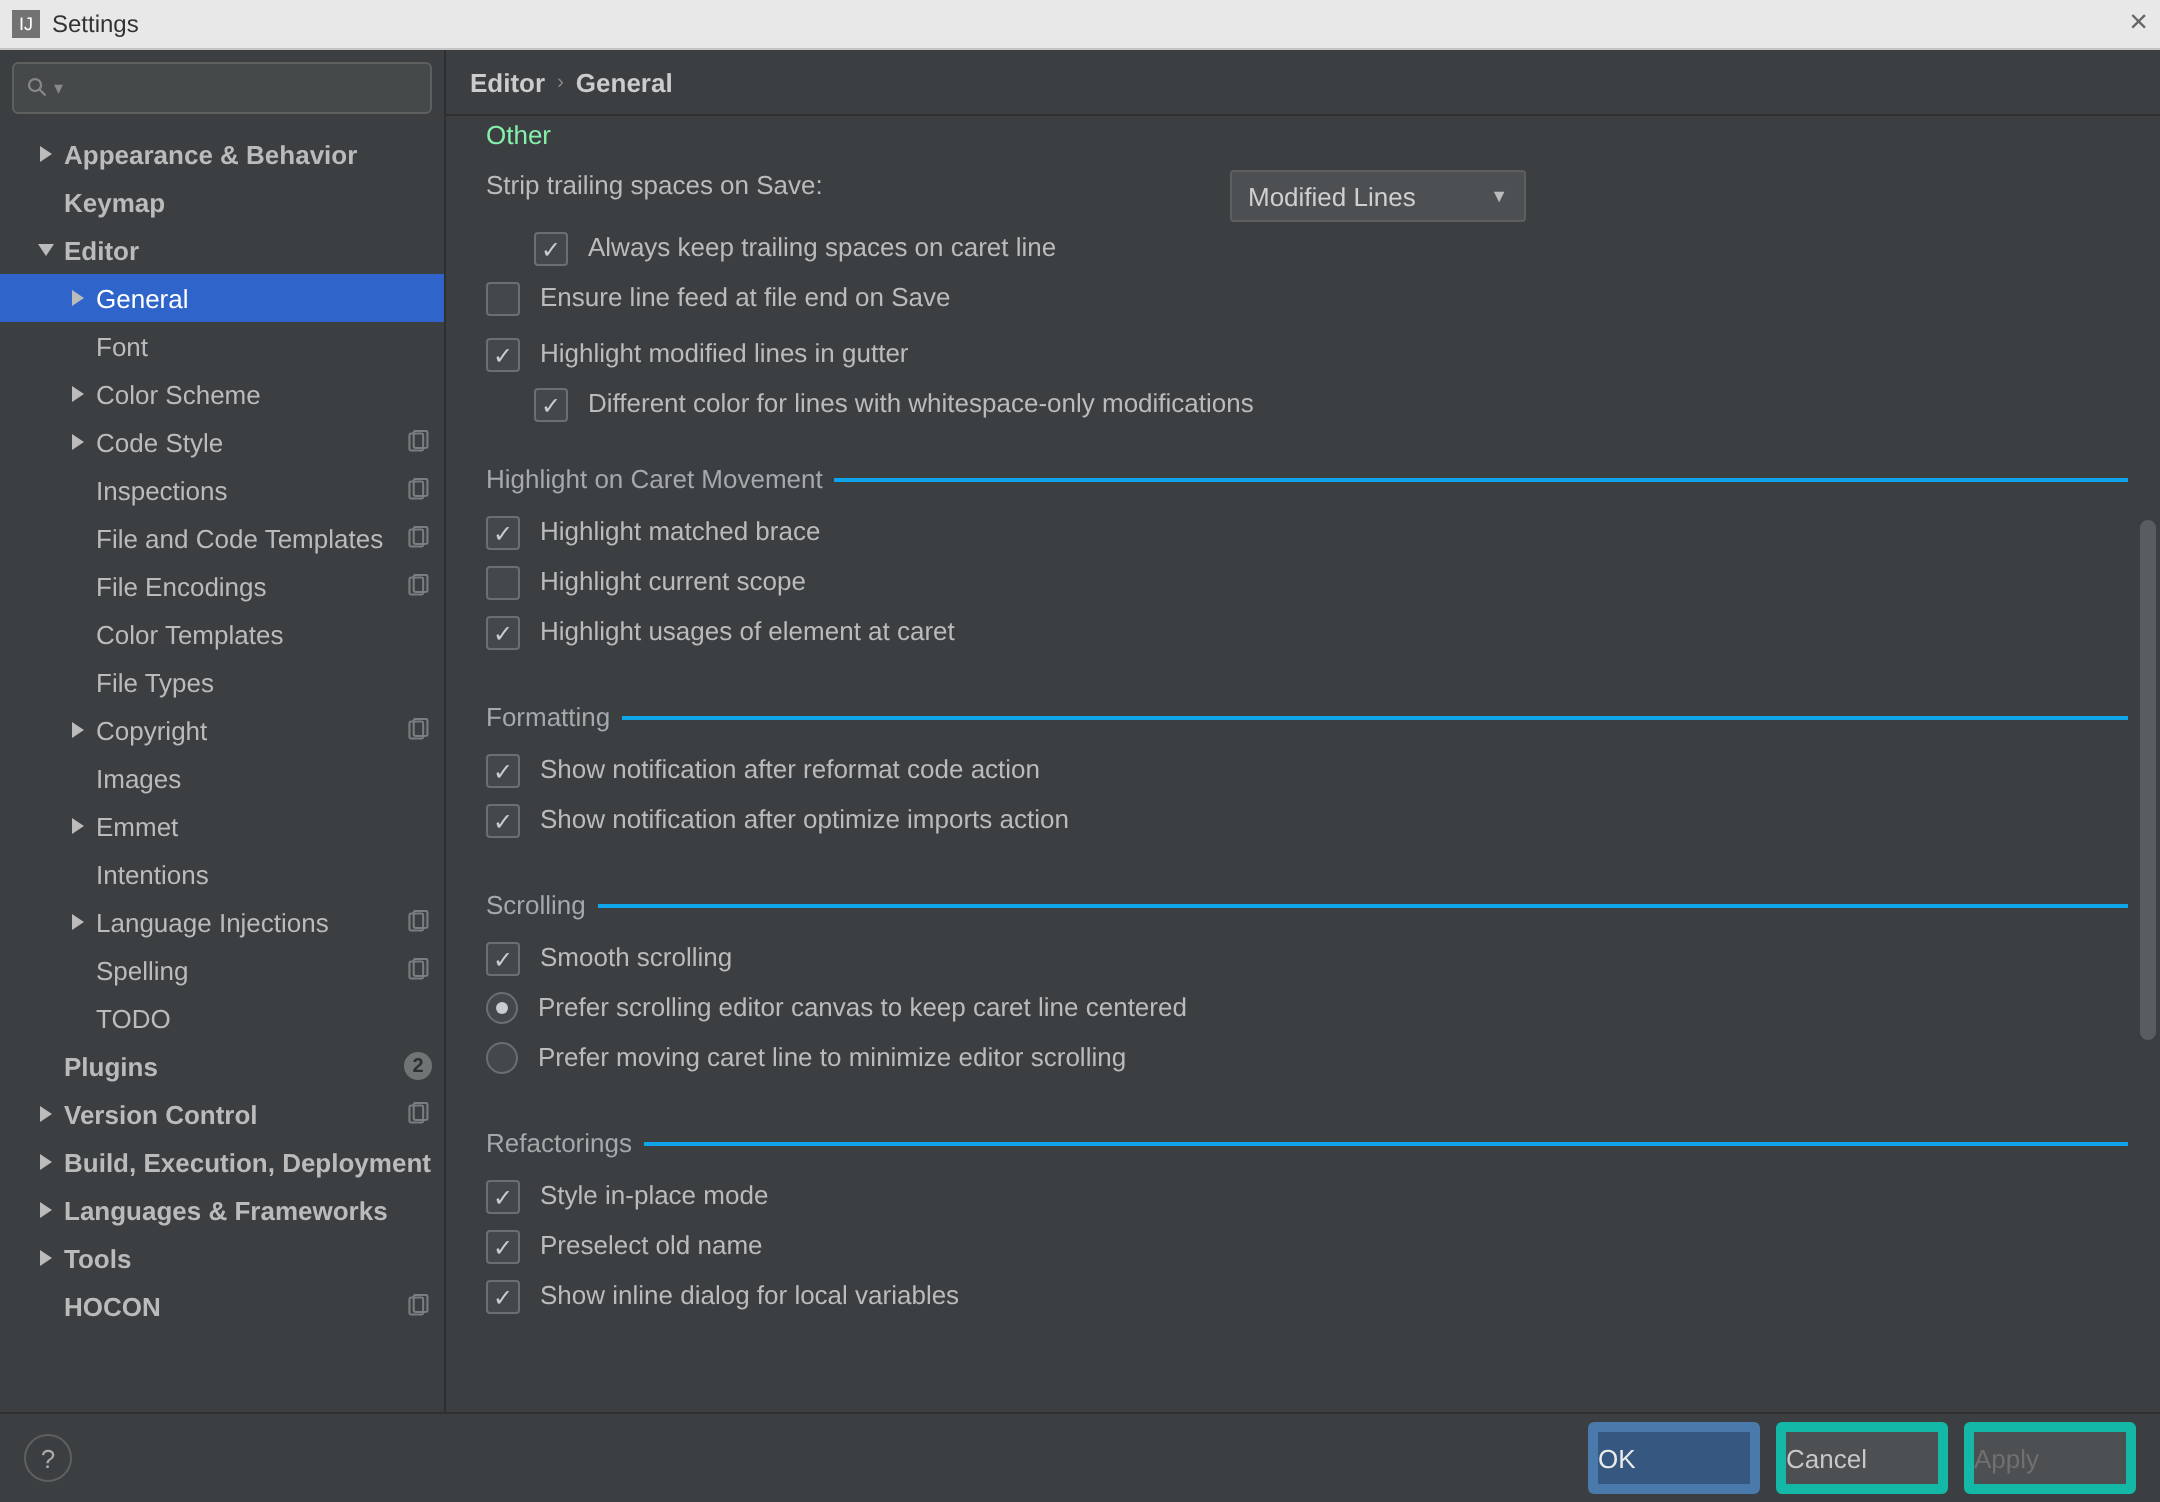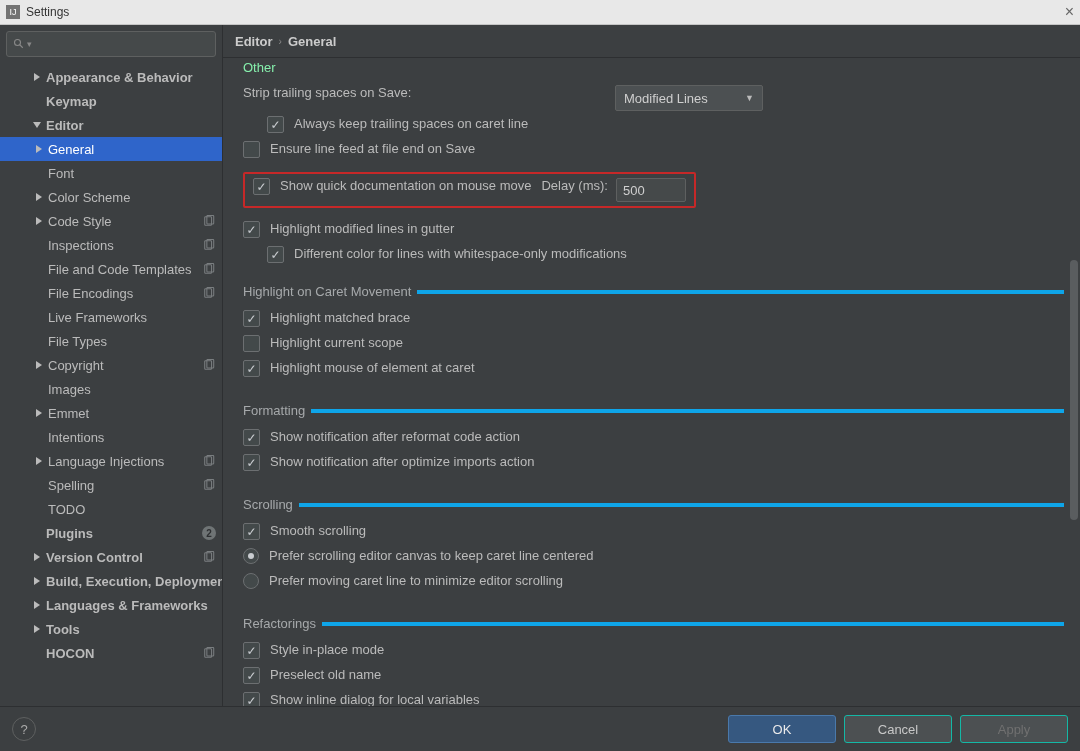--- a/index.html
+++ b/index.html
@@ -17,47 +17,47 @@
   .tree{flex:1;overflow:auto;padding-top:2px}
   .tree-item{height:24px;display:flex;align-items:center;padding-right:6px;cursor:pointer;color:#bbbbbb;white-space:nowrap}
   .tree-item .arrow{width:10px;height:10px;margin-right:4px;flex:none;display:inline-flex;align-items:center;justify-content:center}
   .tree-item .arrow svg{width:8px;height:8px;fill:#bbbbbb}
   .tree-item.bold{font-weight:bold}
   .tree-item.selected{background:#2f65ca;color:#fff}
   .tree-item .badge{margin-left:auto;width:14px;height:14px;display:inline-flex;align-items:center;justify-content:center}
   .tree-item .mapbadge{border-radius:50%;background:#6f7475;color:#2d2f31;font-size:10px;font-weight:bold}
   .tree-item .badge svg{width:12px;height:12px;fill:#7a7e80}
   
-  .lvl0{padding-left:32px}
+  .lvl0{padding-left:18px}
   .lvl1{padding-left:34px}
   
   .content{flex:1;display:flex;flex-direction:column;position:relative;min-width:0}
   .breadcrumb{height:32px;border-bottom:1px solid #2d2f31;display:flex;align-items:center;padding:0 12px;font-weight:bold;color:#cccccc}
   .breadcrumb .chev{margin:0 6px;color:#888;font-weight:normal;font-size:10px}
   .scroll{flex:1;overflow:hidden;position:relative}
   .scroll-inner{padding:4px 16px 10px 20px}
   .faded{color:#86efac;font-size:13px}
   .row{display:flex;align-items:flex-start;margin:5px 0;min-height:20px}
   .row .chk{width:15px;height:15px;border:1px solid #6c6f71;border-radius:2px;margin-right:10px;display:inline-flex;align-items:center;justify-content:center;background:#43494a;flex:none}
   .row .chk.checked{background:#43494a}
   .row .chk.checked:after{content:"✓";color:#c9ccd0;font-size:12px;line-height:1}
   .row .radio{width:14px;height:14px;border:1px solid #6c6f71;border-radius:50%;margin-right:10px;display:inline-flex;align-items:center;justify-content:center;background:#43494a;flex:none}
   .row .radio.on:after{content:"";width:6px;height:6px;background:#c9ccd0;border-radius:50%}
   .indent1{padding-left:24px}
-  fieldset{border:none;border-top:4px solid #0ea5e9;margin:18px 0 6px 0;padding:6px 0 0 0}
+  fieldset{border:none;border-top:2px solid #0ea5e9;margin:18px 0 6px 0;padding:6px 0 0 0}
   fieldset legend{padding:0 6px 0 0;color:#a6a9ab;font-size:13px}
   .dropdown{margin-left:auto;border:1px solid #5e6060;background:#4c5052;height:24px;min-width:130px;border-radius:2px;display:flex;align-items:center;padding:0 8px;color:#cfcfcf}
   .dropdown .dd-caret{margin-left:auto;font-size:9px;color:#bbb}
   .textfield{border:1px solid #5e6060;background:#45494a;color:#cfcfcf;height:22px;width:56px;padding:0 6px;font-size:13px;border-radius:2px}
   .redbox{border:2px solid #c62828;border-radius:2px;padding:4px 8px}
   
   .footer{height:44px;border-top:1px solid #2d2f31;display:flex;align-items:center;padding:0 12px;gap:8px}
   .help{width:22px;height:22px;border:1px solid #5e6060;border-radius:50%;display:flex;align-items:center;justify-content:center;color:#aaa;font-size:13px}
   .footer .spacer{flex:1}
-  .btn{height:26px;min-width:76px;border:1px solid #14b8a6;border-radius:3px;background:#4c5052;color:#c8c8c8;display:flex;align-items:center;justify-content:center;padding:0 15px;cursor:pointer}
+  .btn{height:26px;min-width:76px;border:5px solid #14b8a6;border-radius:3px;background:#4c5052;color:#c8c8c8;display:flex;align-items:center;padding:0 0;cursor:pointer}
   .btn.primary{background:#365880;border-color:#4a79ab;color:#eaeaea}
   .btn.disabled{color:#707070}
   
   .fake-scroll{position:absolute;right:2px;top:2px;width:8px;height:calc(100% - 4px);background:transparent}
   .fake-scroll .thumb{position:absolute;left:0;width:8px;background:#5a5d5f;border-radius:4px}
 </style>
 </head>
 <body>
 
 <div class="window">
@@ -158,21 +158,21 @@
             <span>File Encodings</span>
             <span class="badge">
               <svg viewBox="0 0 14 14">
                 <rect x="2" y="2" width="8" height="10" rx="1" fill="none" stroke="#7a7e80" stroke-width="1.2"></rect>
                 <rect x="4.5" y="0.5" width="8" height="10" rx="1" fill="none" stroke="#7a7e80" stroke-width="1.2"></rect>
               </svg>
             </span>
           </div>
           <div class="tree-item lvl1">
             <span class="arrow"></span>
-            <span>Live Frameworks</span>
+            <span>Color Templates</span>
           </div>
           <div class="tree-item lvl1">
             <span class="arrow"></span>
             <span>File Types</span>
           </div>
           <div class="tree-item lvl1">
             <span class="arrow">
               <svg viewBox="0 0 8 8">
                 <path d="M1 0 L7 4 L1 8 Z"></path>
               </svg>
@@ -306,26 +306,20 @@
           </div>
           <div class="row indent1">
             <span class="chk checked"></span>
             <span>Always keep trailing spaces on caret line</span>
           </div>
           <div class="row">
             <span class="chk"></span>
             <span>Ensure line feed at file end on Save</span>
           </div>
 
-          <div class="row redbox" style="display:inline-flex;margin-top:6px">
-            <span class="chk checked"></span>
-            <span>Show quick documentation on mouse move</span>
-            <span style="margin-left:10px">Delay (ms):</span>
-            <input class="textfield" style="margin-left: 8px;" value="500">
-          </div>
 
           <div class="row" style="margin-top:8px">
             <span class="chk checked"></span>
             <span>Highlight modified lines in gutter</span>
           </div>
           <div class="row indent1">
             <span class="chk checked"></span>
             <span>Different color for lines with whitespace-only modifications</span>
           </div>
 
@@ -334,21 +328,21 @@
             <div class="row">
                 <span class="chk checked"></span>
                 <span>Highlight matched brace</span>
               </div>
             <div class="row">
                 <span class="chk"></span>
                 <span>Highlight current scope</span>
               </div>
             <div class="row">
                 <span class="chk checked"></span>
-                <span>Highlight mouse of element at caret</span>
+                <span>Highlight usages of element at caret</span>
               </div>
           </fieldset>
 
           <fieldset>
             <legend>Formatting</legend>
             <div class="row">
                 <span class="chk checked"></span>
                 <span>Show notification after reformat code action</span>
               </div>
             <div class="row">

